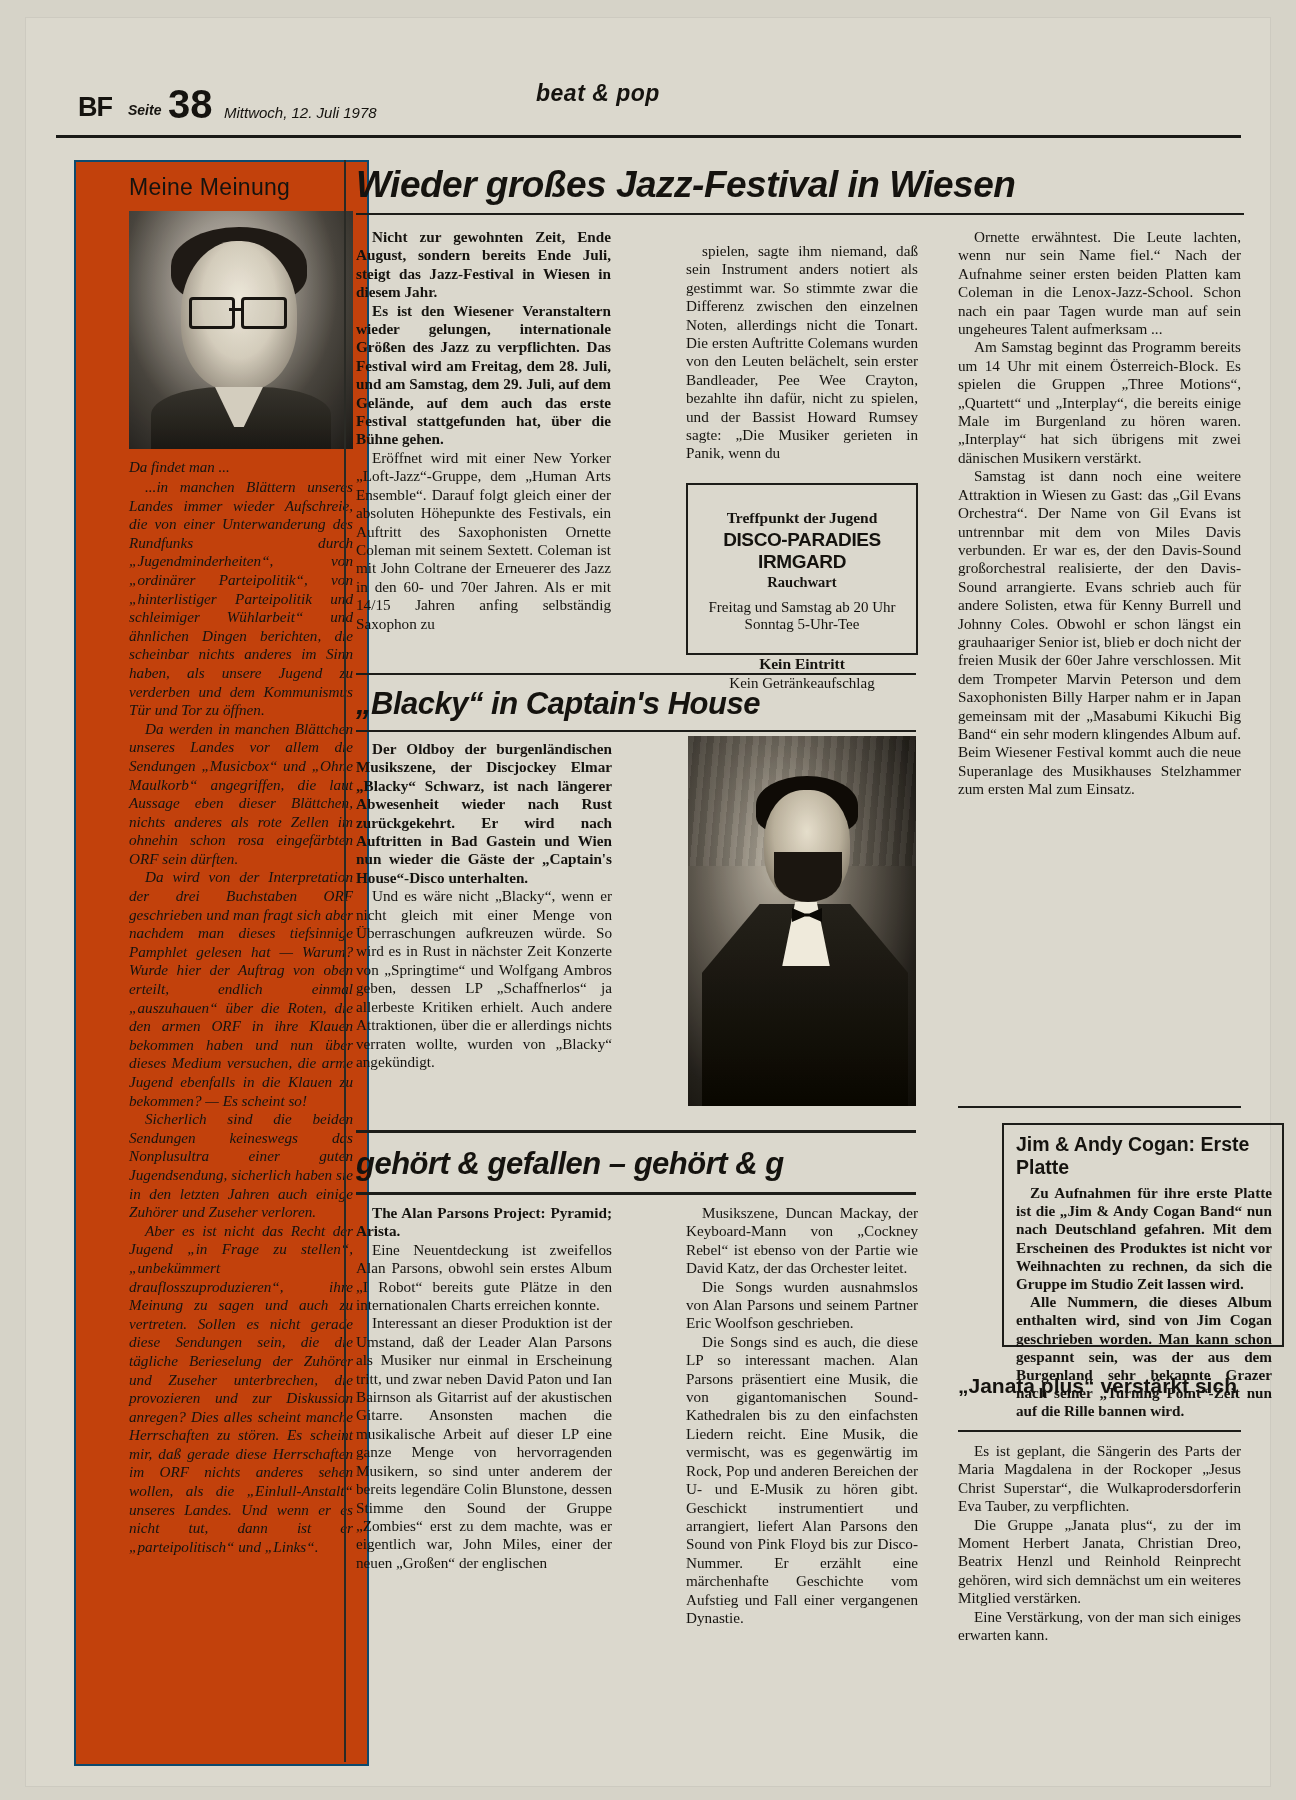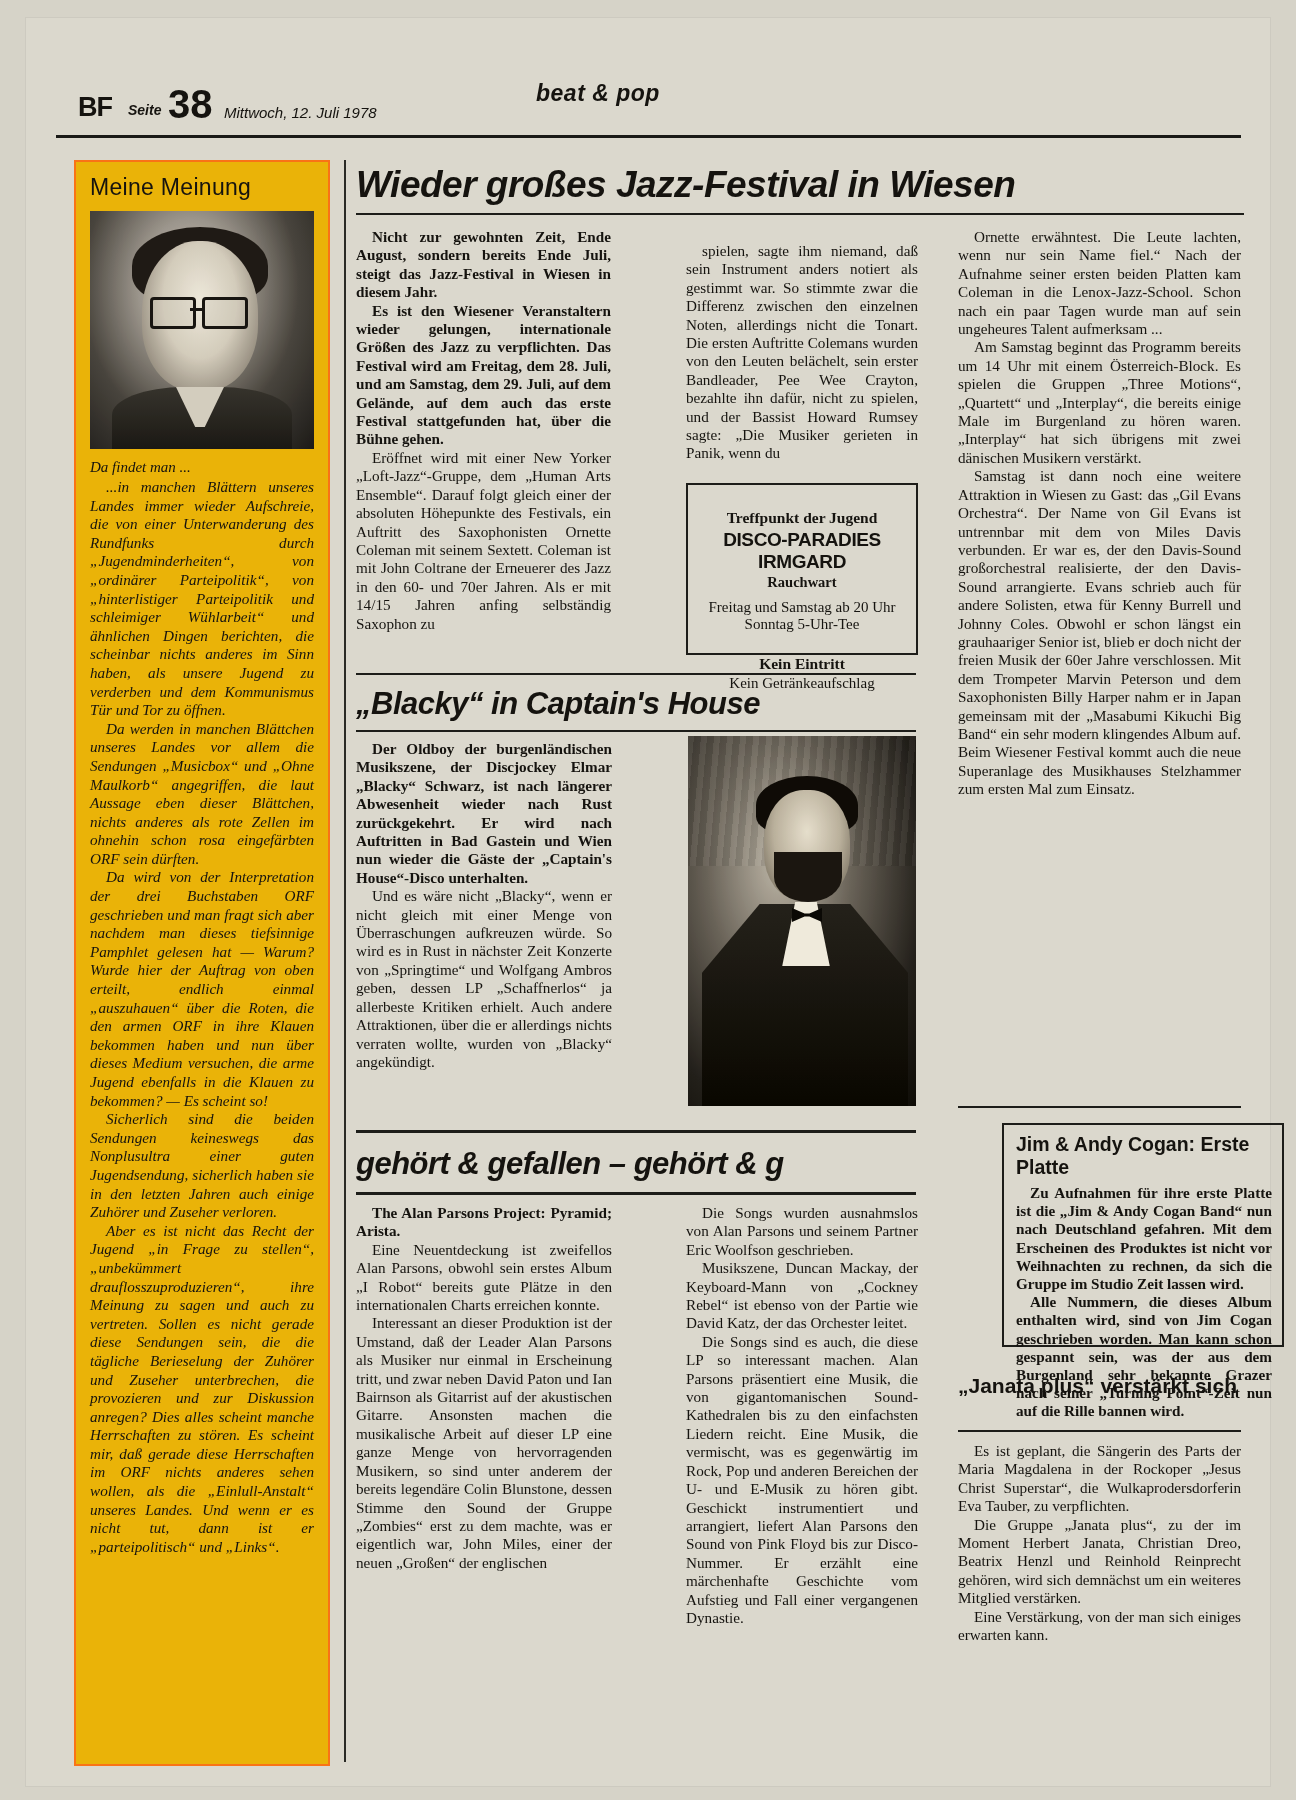--- a/index.html
+++ b/index.html
@@ -92,22 +92,23 @@
     width: 2px;
     background: #2a2a25;
   }
   
   .opinion-box {
     position: absolute;
     left: 48px;
     top: 142px;
     width: 252px;
     height: 1602px;
-    border: 2px solid #f97316;
-    background: #eab308;
+    border: 2px solid #0c4a6e;
+    background: #c2410c;
+    padding-left: 39px;
   }
   .opinion-head {
     font-family: "Liberation Sans", sans-serif;
     font-size: 23px;
     padding: 12px 0 10px 14px;
     letter-spacing: 0.3px;
   }
   .opinion-photo {
     margin: 0 14px;
     width: 224px;
@@ -403,22 +404,22 @@
     <div class="hr" style="left:330px; top:1112px; width:560px; height:3px;"></div>
     <div class="headline h-gehoert">gehört &amp; gefallen – gehört &amp; g</div>
     <div class="hr" style="left:330px; top:1174px; width:560px; height:3px;"></div>
 
     <div class="col" style="left:330px; top:1186px; width:256px;">
       <p class="lead">The Alan Parsons Project: Pyramid; Arista.</p>
       <p>Eine Neuentdeckung ist zweifellos Alan Parsons, obwohl sein erstes Album „I Robot“ bereits gute Plätze in den internationalen Charts erreichen konnte.</p>
       <p>Interessant an dieser Produktion ist der Umstand, daß der Leader Alan Parsons als Musiker nur einmal in Erscheinung tritt, und zwar neben David Paton und Ian Bairnson als Gitarrist auf der akustischen Gitarre. Ansonsten machen die musikalische Arbeit auf dieser LP eine ganze Menge von hervorragenden Musikern, so sind unter anderem der bereits legendäre Colin Blunstone, dessen Stimme den Sound der Gruppe „Zombies“ erst zu dem machte, was er eigentlich war, John Miles, einer der neuen „Großen“ der englischen</p>
     </div>
     <div class="col" style="left:660px; top:1186px; width:232px;">
+      <p>Musikszene, Duncan Mackay, der Keyboard-Mann von „Cockney Rebel“ ist ebenso von der Partie wie David Katz, der das Orchester leitet.</p>
       <p>Die Songs wurden ausnahmslos von Alan Parsons und seinem Partner Eric Woolfson geschrieben.</p>
-      <p>Musikszene, Duncan Mackay, der Keyboard-Mann von „Cockney Rebel“ ist ebenso von der Partie wie David Katz, der das Orchester leitet.</p>
       <p>Die Songs sind es auch, die diese LP so interessant machen. Alan Parsons präsentiert eine Musik, die von gigantomanischen Sound-Kathedralen bis zu den einfachsten Liedern reicht. Eine Musik, die vermischt, was es gegenwärtig im Rock, Pop und anderen Bereichen der U- und E-Musik zu hören gibt. Geschickt instrumentiert und arrangiert, liefert Alan Parsons den Sound von Pink Floyd bis zur Disco-Nummer. Er erzählt eine märchenhafte Geschichte vom Aufstieg und Fall einer vergangenen Dynastie.</p>
     </div>
 
     <div class="hr" style="left:932px; top:1088px; width:283px; height:2px;"></div>
     <div class="box-right">
       <div class="box-head">Jim &amp; Andy Cogan: Erste Platte</div>
       <div class="box-body">
         <p>Zu Aufnahmen für ihre erste Platte ist die „Jim &amp; Andy Cogan Band“ nun nach Deutschland gefahren. Mit dem Erscheinen des Produktes ist nicht vor Weihnachten zu rechnen, da sich die Gruppe im Studio Zeit lassen wird.</p>
         <p>Alle Nummern, die dieses Album enthalten wird, sind von Jim Cogan geschrieben worden. Man kann schon gespannt sein, was der aus dem Burgenland sehr bekannte Grazer nach seiner „Turning Point“-Zeit nun auf die Rille bannen wird.</p>
       </div>

